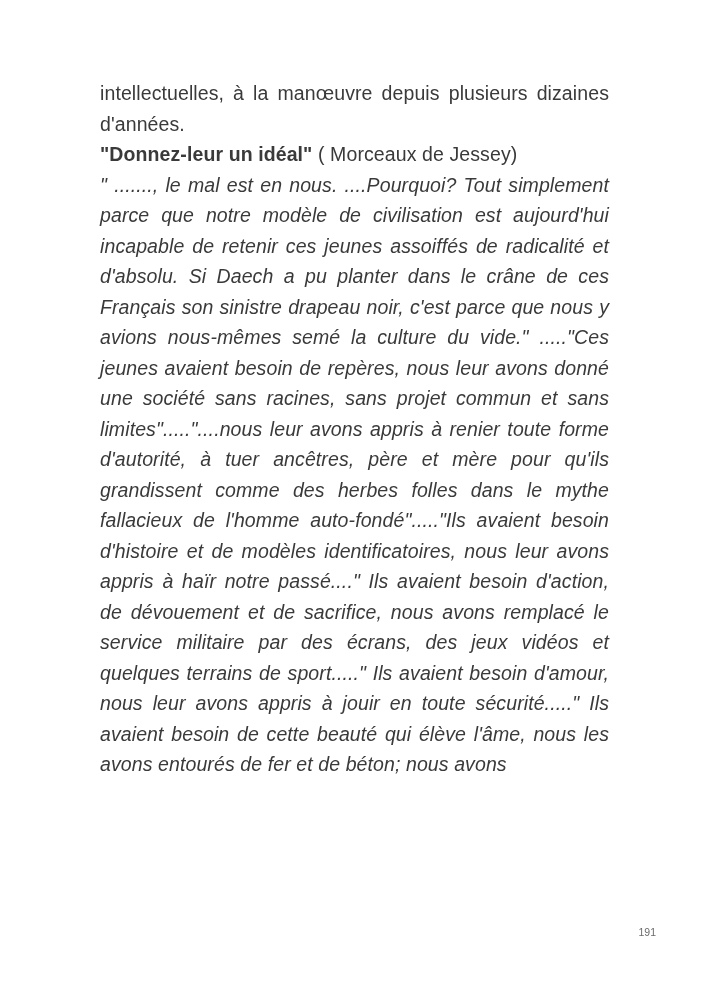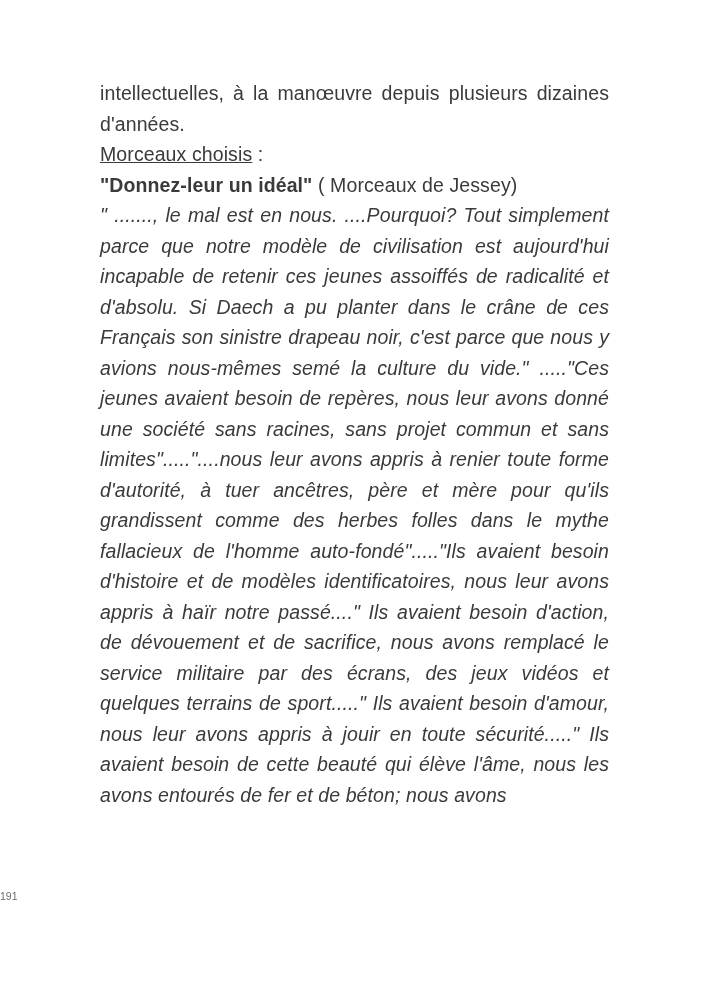--- a/index.html
+++ b/index.html
@@ -43,36 +43,35 @@
   }
   .bold {
     font-weight: bold;
   }
   .block-italic {
     font-style: italic;
   }
   .footer {
     position: absolute;
     left: 0;
-    top: 890px;
+    top: 926px;
     width: 656px;
-    text-align: left;
+    text-align: right;
     font-size: 10.5px;
     color: #6b6b6b;
   }
 </style>
 </head>
 <body>
 
 <div class="page">
   <div class="content">
 
     <p class="para">intellectuelles, à la manœuvre depuis plusieurs dizaines d'années.</p>
 
-    <p class="para no-justify"><span class="underline">Morceaux choisis</span><span> :</span></p>
 
     <p class="para no-justify"><span class="bold">"Donnez-leur un idéal"</span><span> ( Morceaux de Jessey)</span></p>
 
     <p class="para block-italic">"   ......., le mal est en nous. ....Pourquoi? Tout simplement parce que notre modèle de civilisation est aujourd'hui incapable de retenir ces jeunes assoiffés de radicalité et d'absolu. Si Daech a pu planter dans le crâne de ces Français son sinistre drapeau noir, c'est parce que nous y avions nous-mêmes semé la culture du vide."  ....."Ces jeunes avaient besoin de repères, nous leur avons donné une société sans racines, sans projet commun et sans limites"....."....nous leur avons appris à renier toute forme d'autorité, à tuer ancêtres, père et mère pour qu'ils grandissent comme des herbes folles dans le mythe fallacieux de l'homme auto-fondé"....."Ils avaient besoin d'histoire et de modèles identificatoires, nous leur avons appris à haïr notre passé...." Ils avaient besoin d'action, de dévouement et de sacrifice, nous avons remplacé le service militaire par des écrans, des jeux vidéos et quelques terrains de sport....." Ils avaient besoin d'amour, nous leur avons appris à jouir en toute sécurité....." Ils avaient besoin de cette beauté qui élève l'âme, nous les avons entourés de fer et de béton; nous avons</p>
 
   </div>
 
   <div class="footer">191</div>
 </div>
 

